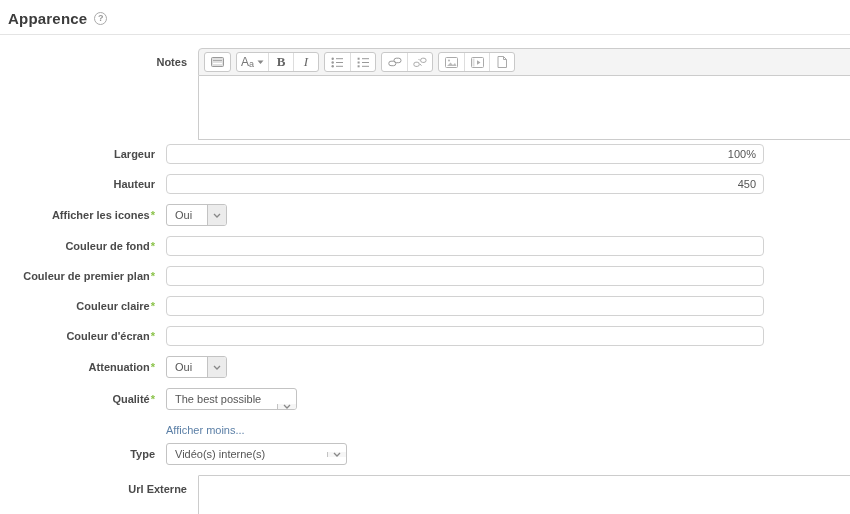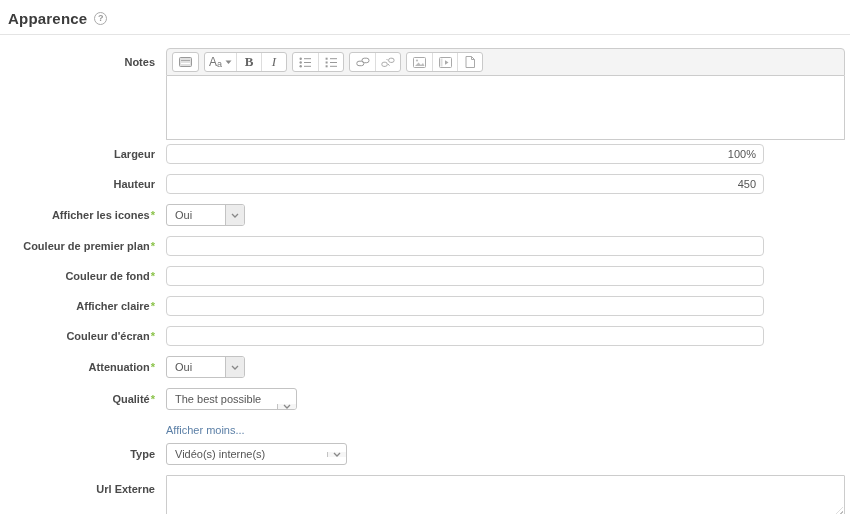--- a/index.html
+++ b/index.html
@@ -15,21 +15,21 @@
           display:inline-flex; align-items:center; justify-content:center;
           font-size:9px; color:#999; margin-left:7px; font-weight:bold; }
   .divider { border-bottom:1px solid #e4e4e4; margin-top:6px; }
 
   
   .form { padding-top:13px; }
   .row { display:flex; margin-bottom:10px; }
   .lbl { width:162px; padding-right:7px; text-align:right; font-size:11px;
          font-weight:bold; color:#4a4a4a; line-height:20px; flex:none; }
   .row.sel-row .lbl { line-height:22px; }
-  .row.top .lbl { line-height:14px; padding-top:7px; }
+  .row.top .lbl { line-height:14px; padding-top:7px;margin-left:32px; }
   .req { color:#8bc34a; margin-left:1px; }
   .ctrl { padding-left:4px; }
 
   
   .tin { width:598px; height:20px; border:1px solid #d2d2d2; border-radius:4px;
          padding:0 7px; font-size:11px; color:#555; outline:none;
          font-family:"Liberation Sans", sans-serif; background:#fff;text-align:right; }
 
   
   .editor { width:679px; }
@@ -54,21 +54,21 @@
           background:repeating-linear-gradient(-45deg, transparent 0 2px, #b5b5b5 2px 3px);
           clip-path:polygon(100% 0, 100% 100%, 0 100%); }
 
   
   .select { display:inline-flex; height:22px; border:1px solid #c3c3c3; border-radius:3px;
             background:#fff; overflow:hidden; cursor:pointer; }
   .sel-text { flex:1; font-size:11px; color:#555; line-height:20px; padding:0 8px;
               white-space:nowrap; }
   .sel-arrow { width:19px; flex:none; border-left:1px solid #c3c3c3; background:#ececec;
                display:flex; align-items:center; justify-content:center; }
-  .select.w-sm { width:79px; }
+  .select.w-sm { width:61px; }
   .select.w-md { width:131px;align-items:flex-end; }
   .select.w-lg { width:181px;align-items:center; }
   .select.w-md .sel-arrow, .select.w-lg .sel-arrow { background:#f6f6f6; }
 
   
   .lnk { font-size:11px; color:#5b7fa6; text-decoration:none; line-height:14px; }
   .row.link-row { margin-bottom:5px;margin-top:8px; }
   .row.notes-row { margin-bottom:4px; }
 
   
@@ -205,31 +205,31 @@
           <span class="sel-arrow">
               <svg width="8" height="5" viewBox="0 0 8 5">
                 <polyline points="1,1 4,4 7,1" fill="none" stroke="#888" stroke-width="1.3"></polyline>
               </svg>
             </span>
         </span>
       </div>
     </div>
 
     <div class="row">
+      <div class="lbl"><span>Couleur de fond</span><span class="req">*</span></div>
+      <div class="ctrl"><input class="tin" type="text" value="" style=""></div>
+    </div>
+
+    <div class="row">
       <div class="lbl"><span>Couleur de premier plan</span><span class="req">*</span></div>
       <div class="ctrl"><input class="tin" type="text" value="" style=""></div>
     </div>
 
     <div class="row">
-      <div class="lbl"><span>Couleur de fond</span><span class="req">*</span></div>
-      <div class="ctrl"><input class="tin" type="text" value="" style=""></div>
-    </div>
-
-    <div class="row">
-      <div class="lbl"><span>Afficher claire</span><span class="req">*</span></div>
+      <div class="lbl"><span>Couleur claire</span><span class="req">*</span></div>
       <div class="ctrl"><input class="tin" type="text" value="" style=""></div>
     </div>
 
     <div class="row">
       <div class="lbl"><span>Couleur d'écran</span><span class="req">*</span></div>
       <div class="ctrl"><input class="tin" type="text" value="" style=""></div>
     </div>
 
     <div class="row sel-row">
       <div class="lbl"><span>Attenuation</span><span class="req">*</span></div>

